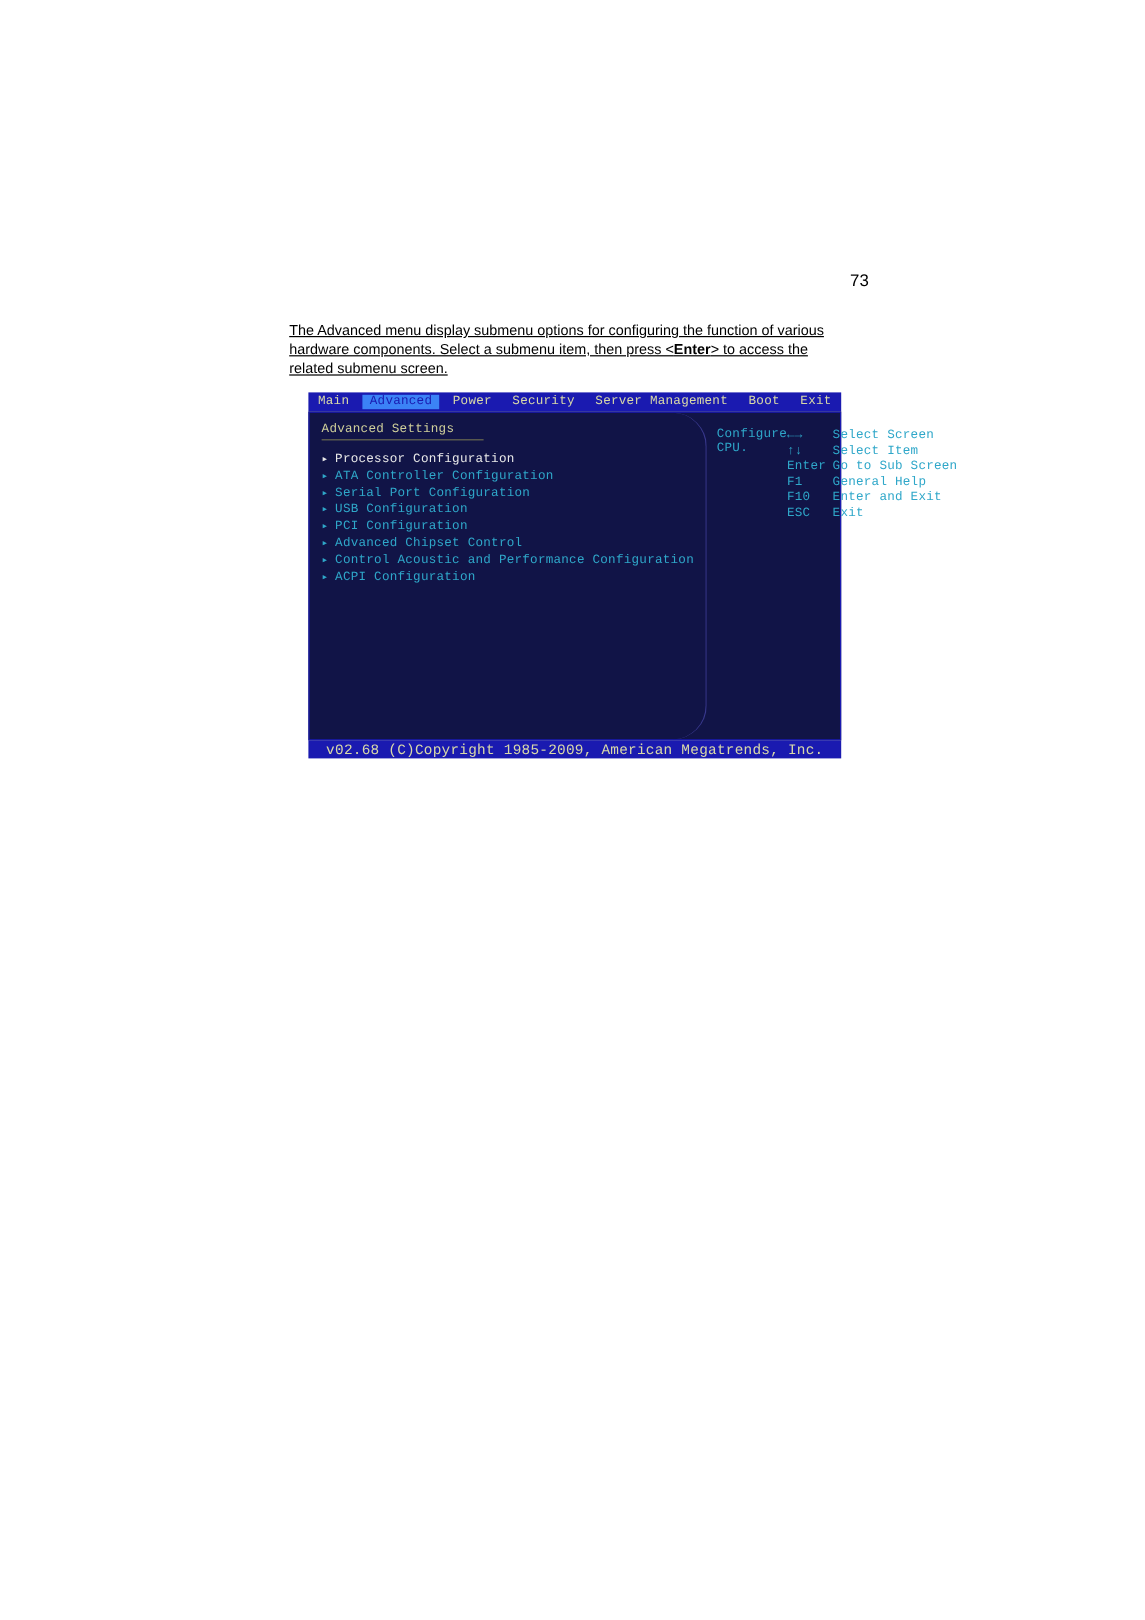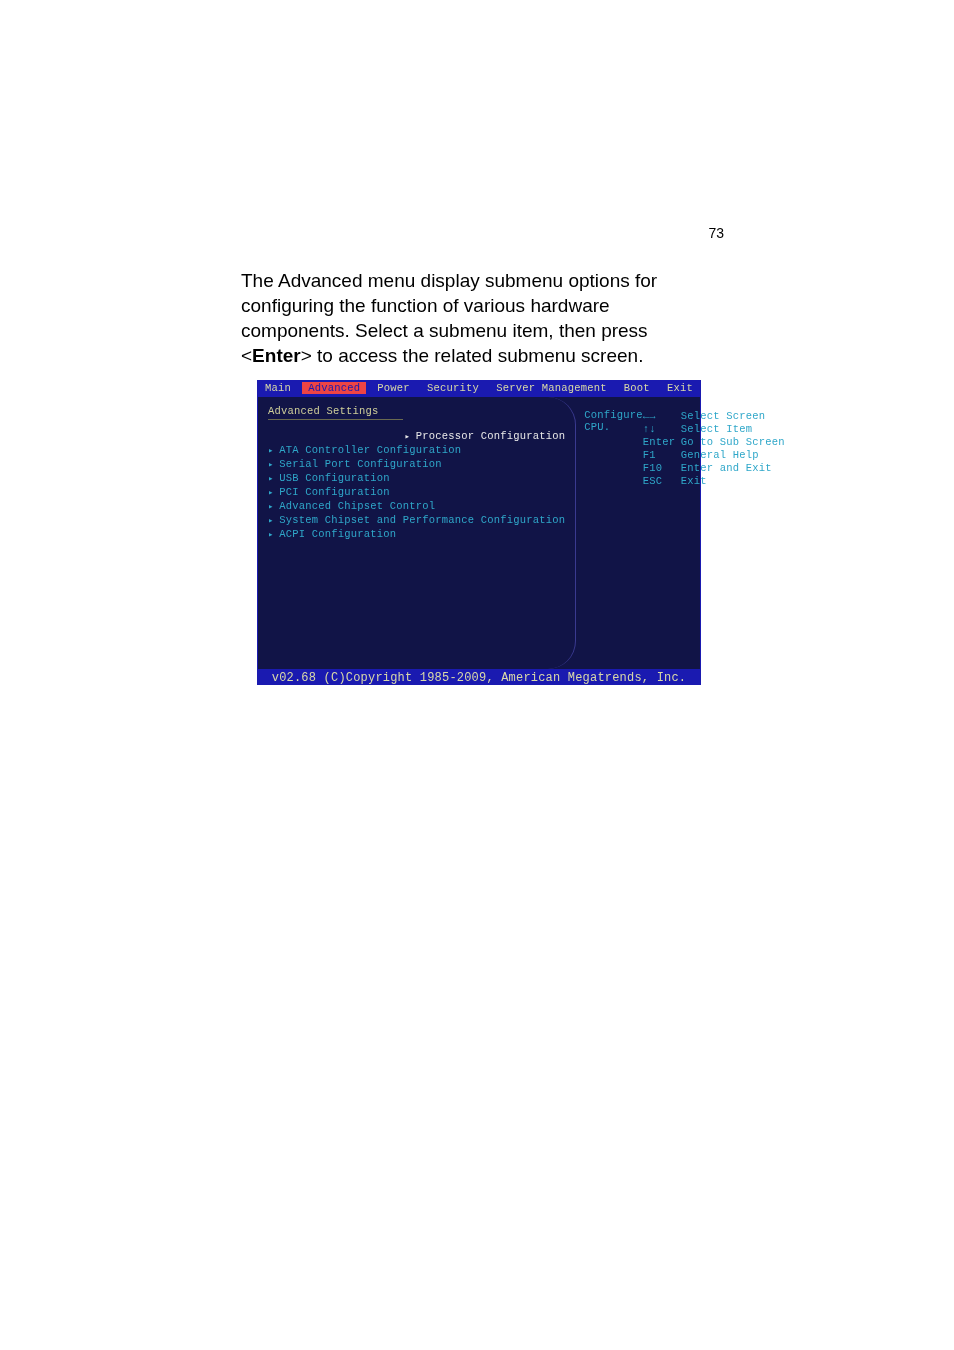--- a/index.html
+++ b/index.html
@@ -28,23 +28,24 @@
     left: 241px;
     width: 460px;
   }
   .heading {
     font-size: 30px;
     font-weight: 400;
     margin: 0 0 18px 0;
     letter-spacing: 0.2px;
   }
   .body-text {
-    font-size: 19px;
+    font-size: 12px;
     line-height: 1.32;
     margin: 0 0 12px 0;
+    text-decoration: underline;
   }
   .bold {
     font-weight: bold;
   }
 
   
   .bios {
     position: relative;
     width: 444px;
     height: 305px;
@@ -60,21 +61,21 @@
     color: #d9d9a8;
     align-items: center;
     padding: 0 2px;
     justify-content: space-between;
   }
   .bios-tab {
     padding: 0 6px;
     white-space: nowrap;
   }
   .bios-tab.selected {
-    background: #ef4444;
+    background: #3b82f6;
     color: #1a1ab0;
   }
   .bios-body {
     display: flex;
     height: 274px;
     background: #111447;
     border: 1px solid #1a1ab0;
     box-sizing: border-box;
   }
   .bios-left {
@@ -103,21 +104,20 @@
     width: 135px;
     margin: 2px 0 10px 0;
   }
   .bios-item {
     color: #2fa7c9;
     margin: 2px 0;
     white-space: nowrap;
   }
   .bios-item.selected {
     color: #e8e8e8;
-    text-align: right;
   }
   .bios-item::before {
     content: "▸ ";
     font-size: 9px;
   }
   .bios-help {
     color: #2fa7c9;
   }
   .bios-keys {
     color: #2fa7c9;
@@ -169,21 +169,21 @@
       <div class="bios-body">
         <div class="bios-left">
           <div class="bios-section-title">Advanced Settings</div>
           <div class="bios-hr"></div>
           <div class="bios-item selected">Processor Configuration</div>
           <div class="bios-item">ATA Controller Configuration</div>
           <div class="bios-item">Serial Port Configuration</div>
           <div class="bios-item">USB Configuration</div>
           <div class="bios-item">PCI Configuration</div>
           <div class="bios-item">Advanced Chipset Control</div>
-          <div class="bios-item">System Chipset and Performance Configuration</div>
+          <div class="bios-item">Control Acoustic and Performance Configuration</div>
           <div class="bios-item">ACPI Configuration</div>
         </div>
 
         <div class="bios-right">
           <div class="bios-help">Configure CPU.</div>
           <div class="bios-keys">
             <div class="key-row">
                 <span class="kcol">←→</span>
                 <span>Select Screen</span>
               </div>

